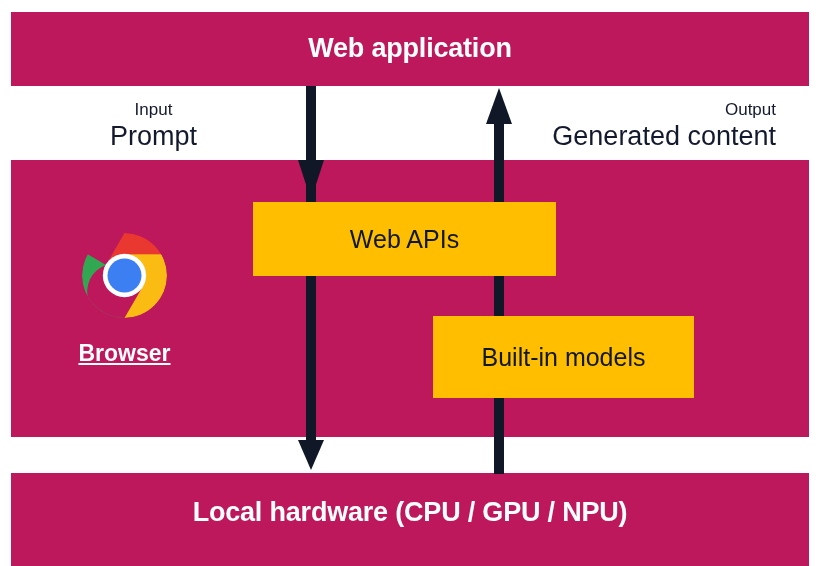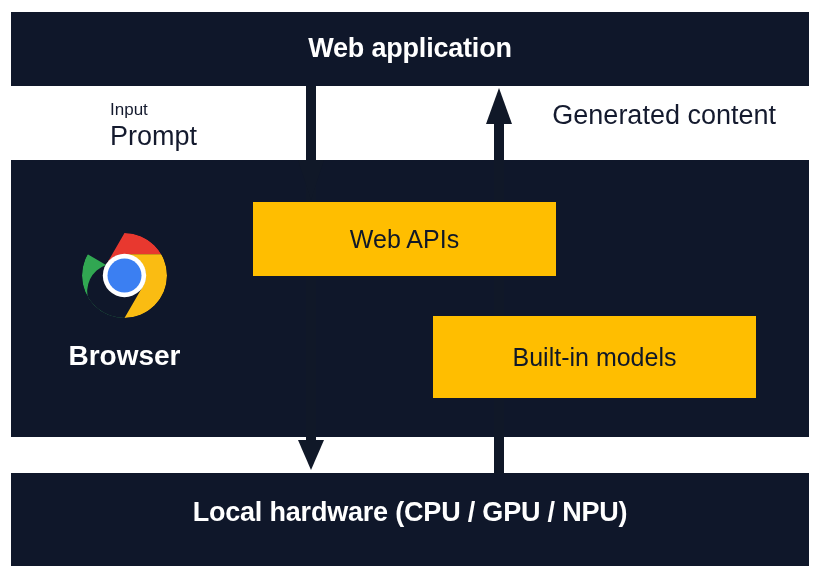--- a/index.html
+++ b/index.html
@@ -16,21 +16,21 @@
   #diagram {
     position: relative;
     width: 820px;
     height: 566px;
     background: #ffffff;
   }
 
   
   .band {
     position: absolute;
-    background: #0f172a;
+    background: #be185d;
     box-sizing: border-box;
   }
   #band-web-application {
     left: 11px;
     top: 12px;
     width: 798px;
     height: 74px;
   }
   #band-browser {
     left: 11px;
@@ -85,21 +85,21 @@
   #box-web-apis {
     left: 253px;
     top: 202px;
     width: 303px;
     height: 74px;
     font-size: 25px;
   }
   #box-builtin-models {
     left: 433px;
     top: 316px;
-    width: 323px;
+    width: 261px;
     height: 82px;
     font-size: 25px;
     padding: 0 10px;
   }
 
   
   .flow-label {
     position: absolute;
     color: #141a2e;
     white-space: nowrap;
@@ -112,21 +112,21 @@
   }
   .flow-label .value {
     display: block;
     font-size: 27px;
     font-weight: normal;
     line-height: 1.25;
   }
   #label-input {
     left: 110px;
     top: 99px;
-    text-align: left;
+    text-align: center;
   }
   #label-output {
     right: 44px;
     top: 99px;
     text-align: right;
   }
 
   
   #chrome-logo {
     position: absolute;
@@ -135,23 +135,24 @@
     width: 85px;
     height: 85px;
   }
   #browser-label {
     position: absolute;
     left: 32px;
     top: 340px;
     width: 185px;
     text-align: center;
     color: #ffffff;
-    font-size: 28px;
+    font-size: 23px;
     font-weight: bold;
     white-space: nowrap;
+    text-decoration: underline;
   }
 </style>
 </head>
 <body>
 
 <div id="diagram">
 
   <div class="band" id="band-web-application">
     <div class="band-title">Web application</div>
   </div>
@@ -209,16 +210,17 @@
       <span>Built-in models</span><br>
     </span>
   </div>
 
   <div class="flow-label" id="label-input">
     <span class="kind">Input</span>
     <span class="value">Prompt</span>
   </div>
 
   <div class="flow-label" id="label-output">
+    <span class="kind">Output</span>
     <span class="value">Generated content</span>
   </div>
 
 </div>
 
 </body></html>

